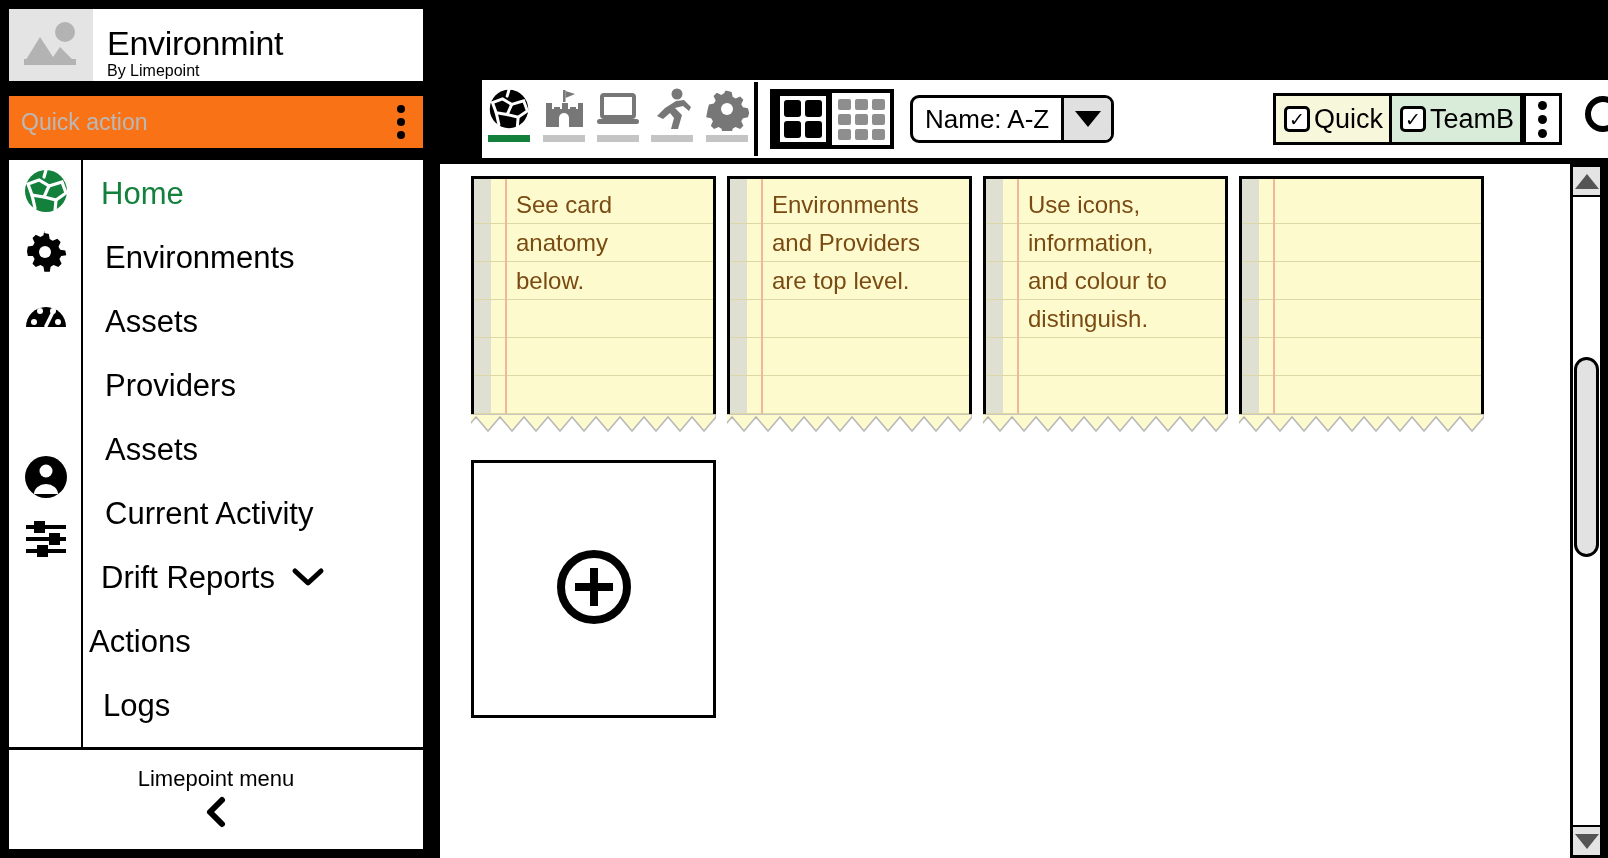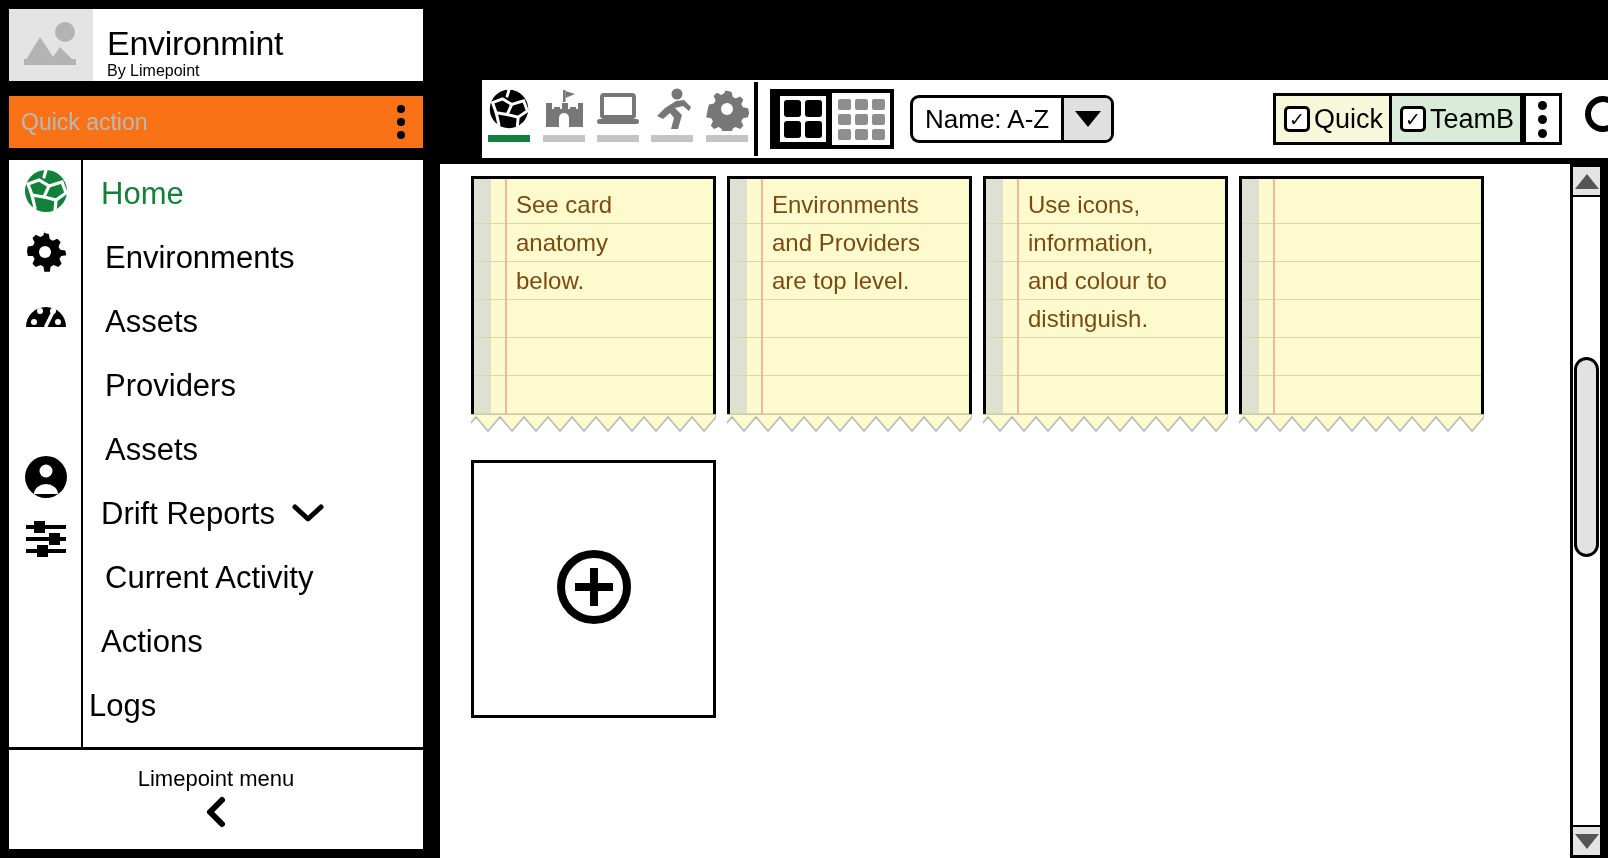--- a/index.html
+++ b/index.html
@@ -263,35 +263,35 @@
         </div>
         <div class="navitem grp">
           <span>Assets</span>
         </div>
         <div class="navitem grp">
           <span>Providers</span>
         </div>
         <div class="navitem grp">
           <span>Assets</span>
         </div>
+        <div class="navitem grp">
+          <span>Current Activity</span>
+        </div>
         <div class="navitem" style="padding-left:18px">
           <span>Drift Reports</span>
           <span class="chev-d">
             <svg width="34" height="22" viewBox="0 0 34 22" aria-hidden="true">
               <path d="M4 5 L17 17 L30 5" stroke="#000" stroke-width="5" fill="none" stroke-linecap="round" stroke-linejoin="round"></path>
             </svg>
           </span>
         </div>
-        <div class="navitem grp">
-          <span>Current Activity</span>
-        </div>
-        <div class="navitem" style="padding-left:18px">
+        <div class="navitem" style="padding-left:6px">
           <span>Actions</span>
         </div>
-        <div class="navitem" style="padding-left:6px">
+        <div class="navitem" style="padding-left:20px">
           <span>Logs</span>
         </div>
       </div>
     </div>
 
     <div class="collapse">
       <div class="collapse-label">Limepoint menu</div>
       <div>
         <svg width="36" height="36" viewBox="0 0 36 36" aria-hidden="true">
           <path d="M24 6 L12 18 L24 30" stroke="#000" stroke-width="6" fill="none" stroke-linecap="round" stroke-linejoin="round"></path>

